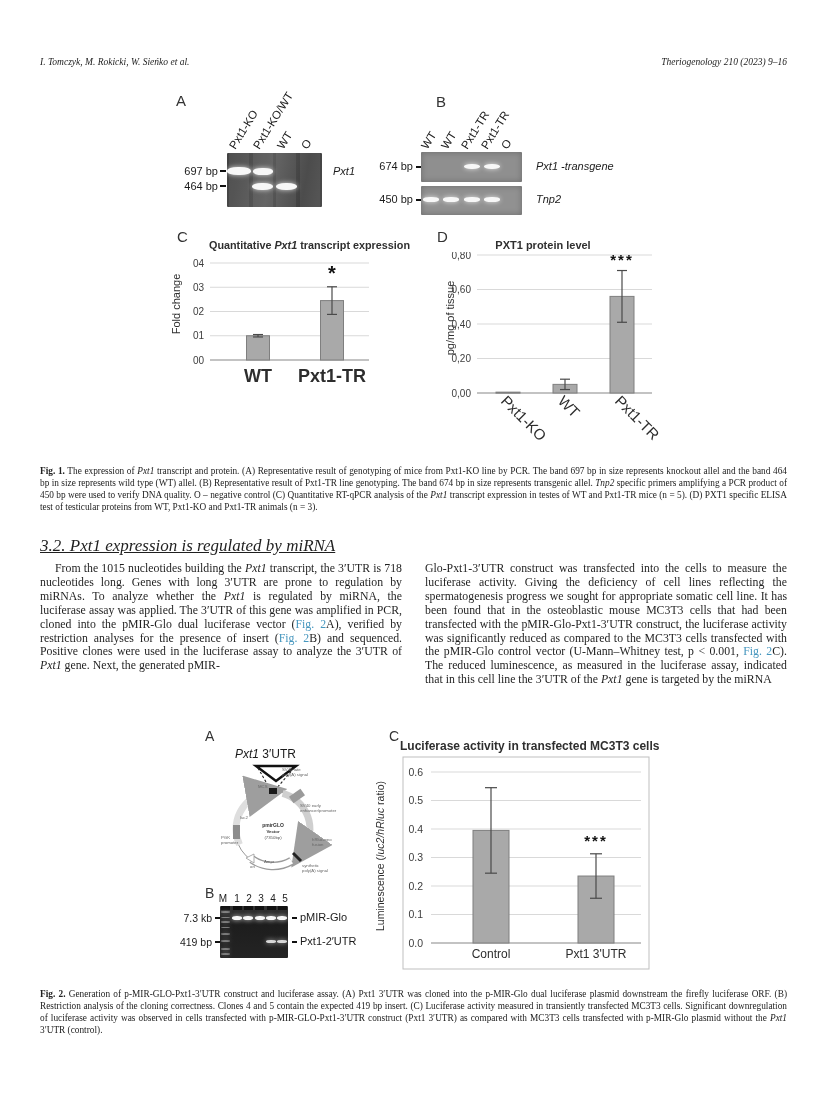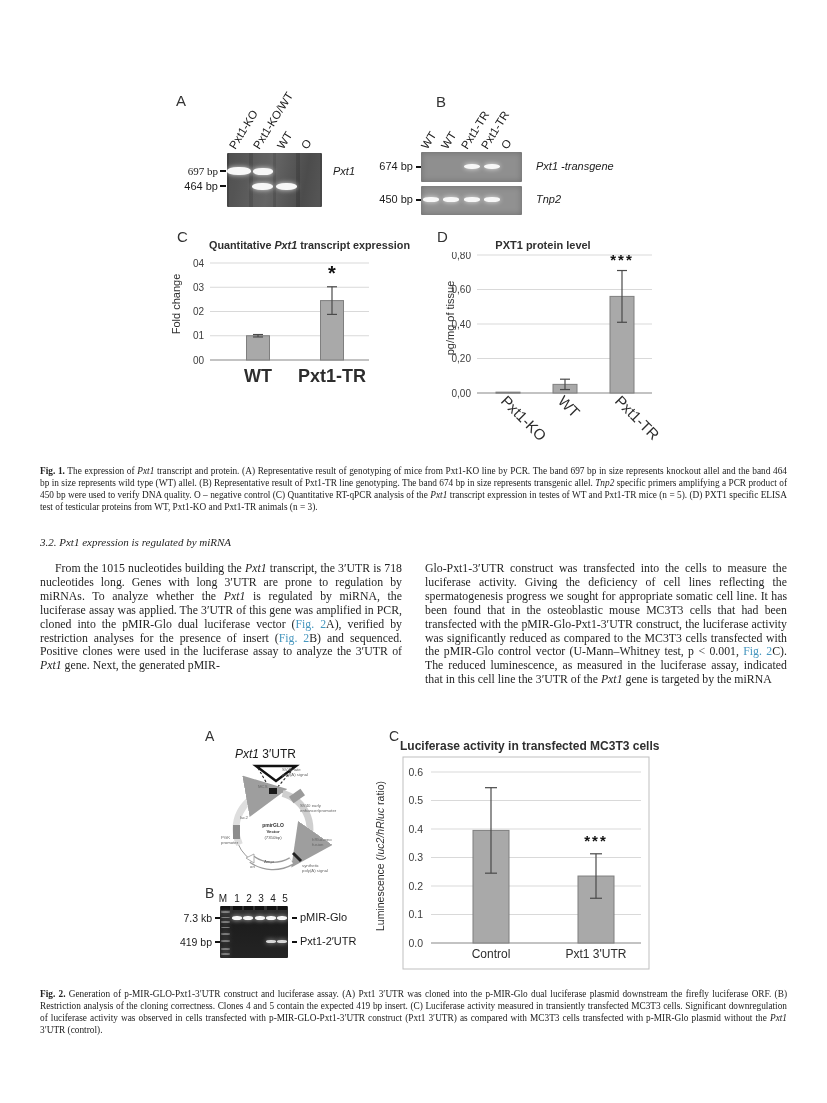--- a/index.html
+++ b/index.html
@@ -27,47 +27,51 @@
            white-space:nowrap;}
   .it{font-style:italic;}
   .ctitle{position:absolute;font-family:"Liberation Sans",sans-serif;font-weight:600;color:#2f2f2f;
           white-space:nowrap;}
   .ylab{position:absolute;font-family:"Liberation Sans",sans-serif;color:#2f2f2f;text-align:center;
         transform:rotate(-90deg);white-space:nowrap;}
   .cap{position:absolute;font-size:9.3px;line-height:12.1px;text-align:justify;color:#222;}
   .bodycol{position:absolute;width:362px;font-size:11.8px;line-height:13.9px;text-align:justify;}
   .bodycol p{margin:0;}
   .indent{text-indent:15px;}
-  .sechead{position:absolute;font-style:italic;font-size:11px;color:#1f1f1f;}
+  .sechead{position:absolute;font-style:italic;font-size:17px;color:#1f1f1f;text-decoration:underline;}
   .pgnum{position:absolute;left:0;right:0;top:1042px;text-align:center;font-size:9.5px;color:#222;}
   .rs-b{font-weight:700;}
   .rs-i{font-style:italic;}
   .rs-link{color:var(--link,#4596be);}
   svg text{font-family:"Liberation Sans",sans-serif;}
 </style>
 </head>
 <body>
 
 <div class="page">
 
+  <div class="hdr">
+    <span>I. Tomczyk, M. Rokicki, W. Sieńko et al.</span>
+    <span>Theriogenology 210 (2023) 9–16</span>
+  </div>
 
   <div class="panel" id="panelA" style="left:165px;top:90px;width:205px;height:140px;">
     <div class="plabel" style="left:11px;top:2px;">A</div>
     <div class="gel" id="gel-a" style="left:62px;top:63px;width:95px;height:54px;
          background:linear-gradient(100deg,#414141,#5a5a5a 45%,#3f3f3f 80%,#4a4a4a);">
         <div class="streak" style="left: 1.9px; width: 20px;"></div>
         <div class="streak" style="left: 25.6px; width: 20px;"></div>
         <div class="streak" style="left: 49.4px; width: 20px;"></div>
         <div class="streak" style="left: 73.1px; width: 20px;"></div>
         <div class="band" style="left: -0.0999999px; top: 14px; width: 24px; height: 8px; opacity: 1;"></div>
         <div class="band" style="left: 25.6px; top: 15px; width: 20px; height: 6.5px; opacity: 1;"></div>
         <div class="band" style="left: 25.1px; top: 30px; width: 21px; height: 7px; opacity: 1;"></div>
         <div class="band" style="left: 48.9px; top: 30px; width: 21px; height: 7px; opacity: 1;"></div>
       </div>
-    <div class="mlab" style="left:0px;top:75px;width:53px;font-family:Liberation Serif, serif;">697 bp</div>
+    <div class="mlab" style="left:0px;top:75px;width:53px;">697 bp</div>
     <div class="tickdash" style="left:55px;top:80px;width:6px;height:2px;"></div>
     <div class="mlab" style="left:0px;top:90px;width:53px;">464 bp</div>
     <div class="tickdash" style="left:55px;top:95px;width:6px;height:2px;"></div>
     <div class="sidelab it" style="left:168px;top:75px;">Pxt1</div>
   <span class="rlab" style="left: 72px; top: 49px;">Pxt1-KO</span>
       <span class="rlab" style="left: 96px; top: 49px;">Pxt1-KO/WT</span>
       <span class="rlab" style="left: 120px; top: 49px;">WT</span>
       <span class="rlab" style="left: 144px; top: 49px;">O</span>
     </div>
 

